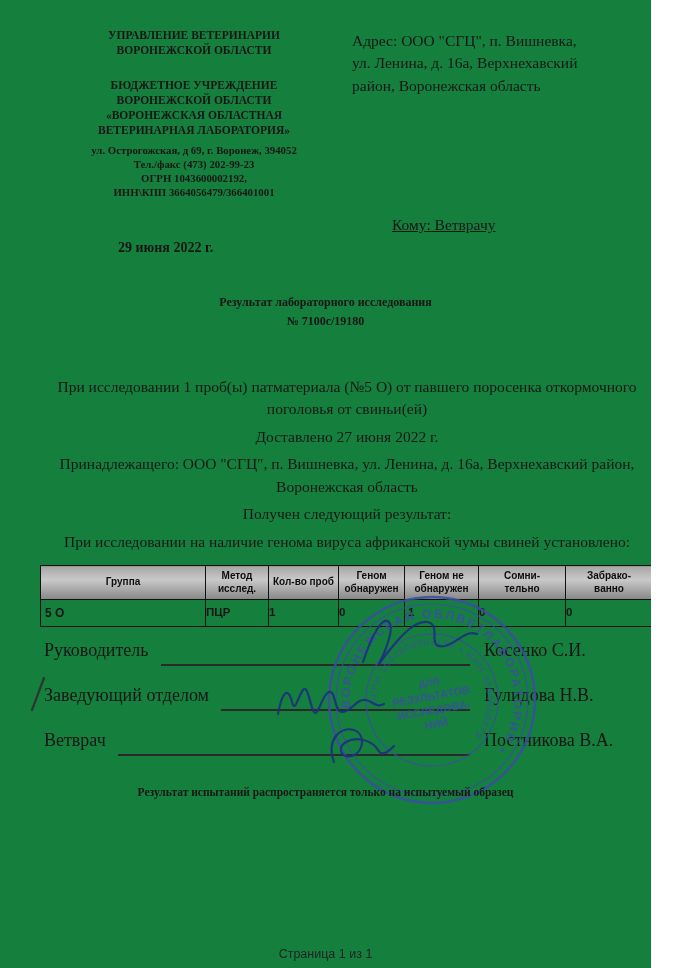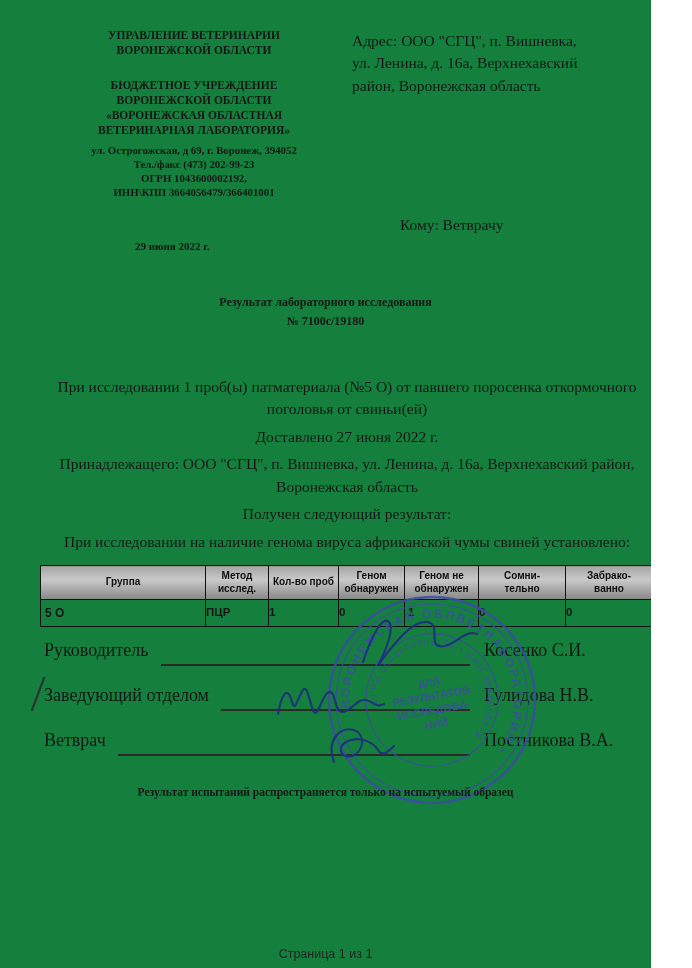--- a/index.html
+++ b/index.html
@@ -17,22 +17,22 @@
   }
   .lh-dept { font-size:11.5px; line-height:1.3; }
   .lh-inst { font-size:11.5px; line-height:1.3; margin-top:20px; }
   .lh-contacts { margin-top:5px; font-size:10.8px; line-height:1.3; }
 
   
   .addressee {
     position:absolute; left:352px; top:30px; width:312px;
     font-size:15.5px; line-height:1.45;
   }
-  .komu { position:absolute; left:400px; top:216px; font-size:15.5px; }
-  .date-line { position:absolute; left:135px; top:240px; font-size:11px; font-weight:bold; }
+  .komu { position:absolute; left:392px; top:216px; font-size:15.5px;text-decoration:underline; }
+  .date-line { position:absolute; left:118px; top:240px; font-size:14px; font-weight:bold; }
 
   
   .doc-title { position:absolute; left:0; top:293px; width:100%; text-align:center;
     font-weight:bold; font-size:12px; line-height:1.55; }
 
   
   .body-text { position:absolute; left:40px; top:376px; width:614px;
     font-size:15.5px; line-height:1.45;text-align:center; }
   .body-text p { margin:0 0 5px 0; }
 

